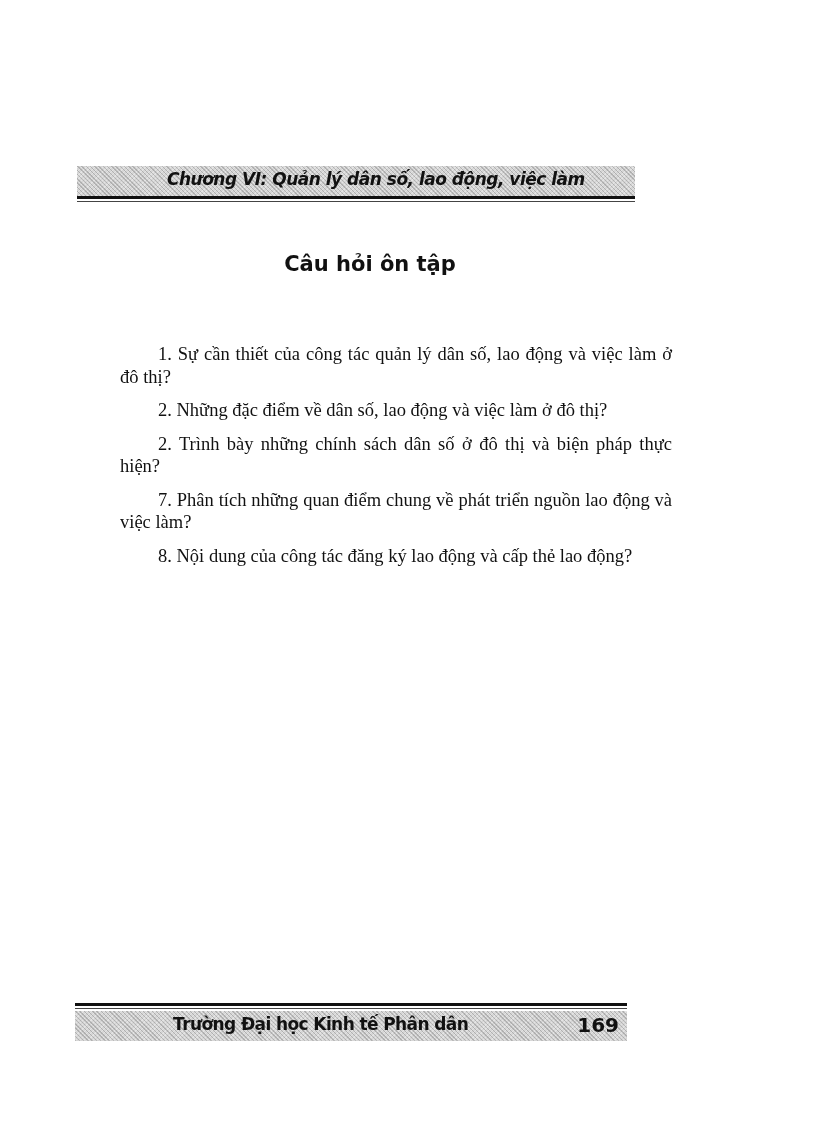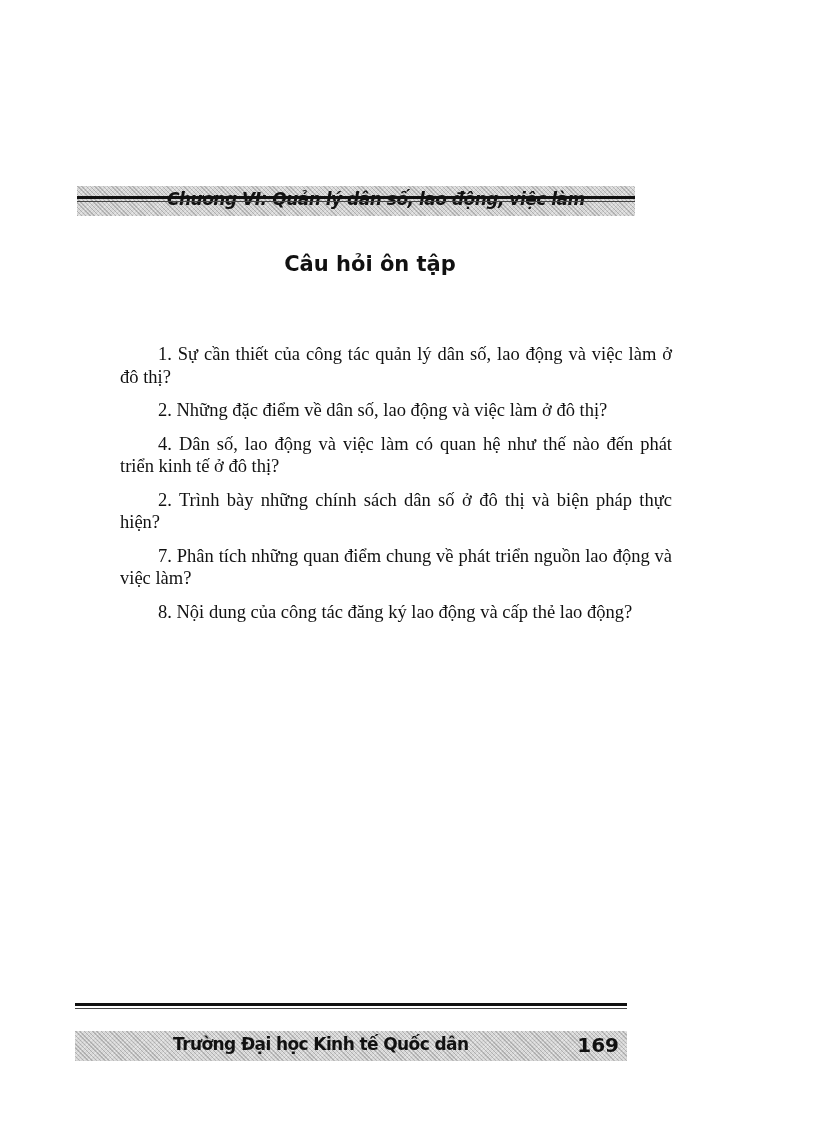--- a/index.html
+++ b/index.html
@@ -5,21 +5,20 @@
   html, body { margin:0; padding:0; }
   body {
     width:816px; height:1123px; background:#ffffff; position:relative; overflow:hidden;
     font-family: "Liberation Serif", "DejaVu Serif", serif; color:#111;
   }
   .dither {
     background-color:#d6d6d6;
     background-image:
       repeating-linear-gradient(45deg, rgba(0,0,0,0.18) 0 1px, transparent 1px 3px),
       repeating-linear-gradient(-45deg, rgba(255,255,255,0.35) 0 1px, transparent 1px 3px);
-    margin-top: 20px;
   }
   .header-band {
     position:absolute; left:77px; top:166px; width:558px; height:30px;
   }
   .header-text {
     position:absolute; left:90px; top:3px;
     font-family: "DejaVu Sans", sans-serif; font-style:italic; font-weight:bold;
     font-size:17px; letter-spacing:-0.5px; color:#111;
   }
   .header-rule-thick { position:absolute; left:77px; top:196px; width:558px; height:3px; background:#111; }
@@ -55,24 +54,23 @@
   <span class="header-text">Chương VI: Quản lý dân số, lao động, việc làm</span>
 </div>
 <div class="header-rule-thick"></div>
 <div class="header-rule-thin"></div>
 
 <div class="title">Câu hỏi ôn tập</div>
 
 <div class="questions">
   <p class="q">1. Sự cần thiết của công tác quản lý dân số, lao động và việc làm ở đô thị?</p>
   <p class="q">2. Những đặc điểm về dân số, lao động và việc làm ở đô thị?</p>
-  <p class="q">4. Dân số, lao động và việc làm có quan hệ như thế nào đến phát triển kinh tế ở đô thị?</p>
   <p class="q">2. Trình bày những chính sách dân số ở đô thị và biện pháp thực hiện?</p>
   <p class="q">7. Phân tích những quan điểm chung về phát triển nguồn lao động và việc làm?</p>
   <p class="q">8. Nội dung của công tác đăng ký lao động và cấp thẻ lao động?</p>
 </div>
 
 <div class="footer-rule-thick"></div>
 <div class="footer-rule-thin"></div>
 <div class="footer-band dither">
-  <span class="footer-text">Trường Đại học Kinh tế Quốc dân</span>
+  <span class="footer-text">Trường Đại học Kinh tế Phân dân</span>
   <span class="page-num">169</span>
 </div>
 
 </body></html>

